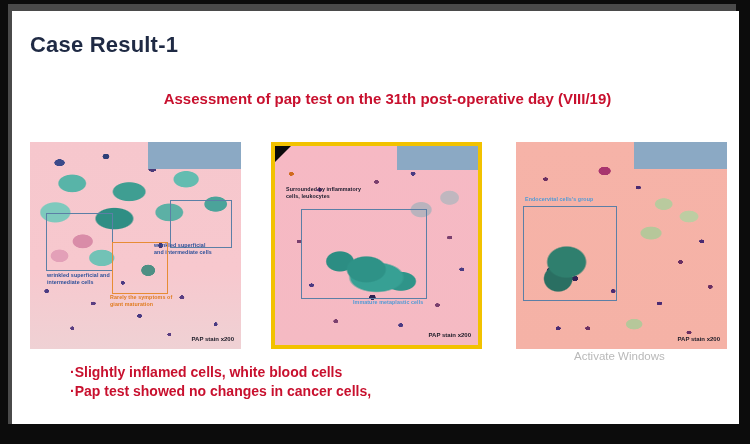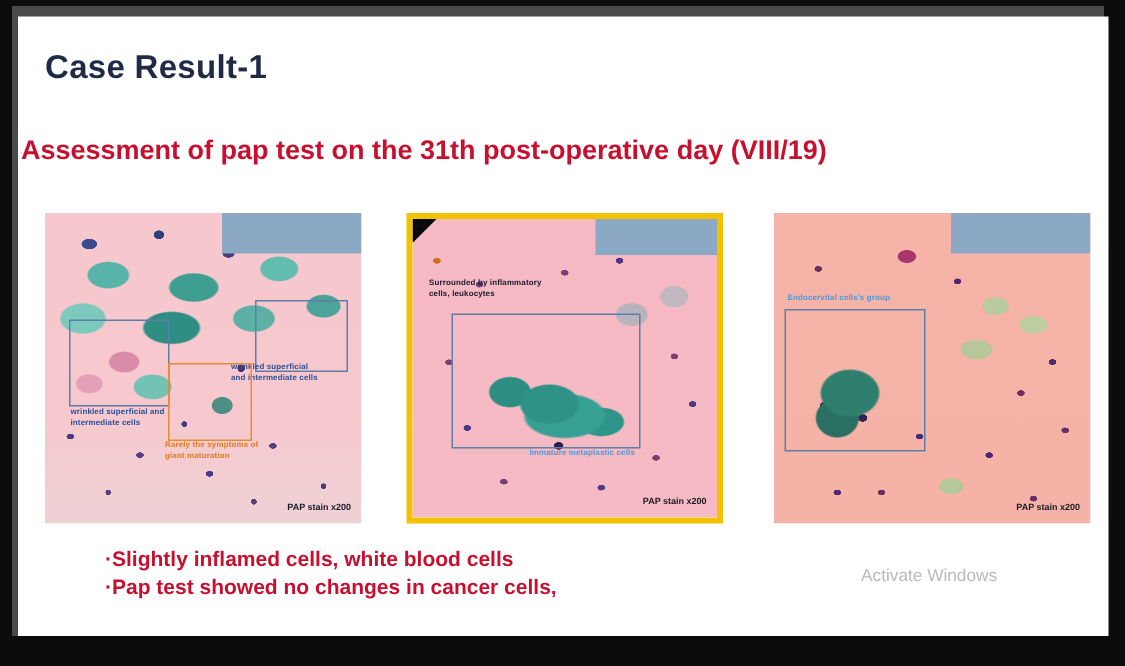--- a/index.html
+++ b/index.html
@@ -42,25 +42,25 @@
     top: 21px;
     font-size: 22px;
     font-weight: bold;
     color: #1f2a44;
     letter-spacing: 0.2px;
   }
 
   
   #assessment-heading {
     position: absolute;
-    left: 2px;
+    left: 12px;
     top: 79px;
     width: 727px;
-    text-align: left;
-    font-size: 18px;
+    text-align: center;
+    font-size: 15px;
     font-weight: bold;
     color: #c8102e;
   }
 
   
   .panel {
     position: absolute;
     top: 131px;
     width: 211px;
     height: 207px;
@@ -132,21 +132,21 @@
     font-size: 14px;
     font-weight: bold;
     line-height: 1.35;
   }
   #bullets div { white-space: nowrap; }
 
   
   #watermark {
     position: absolute;
     left: 562px;
-    top: 366px;
+    top: 338px;
     color: #b9b9b9;
     text-align: center;
   }
   #watermark-title { font-size: 11.5px; line-height: 1.35; }
   #watermark-sub { font-size: 7.8px; line-height: 1.4; color: #c2c2c2; }
 
   
   .img1 {
     background:
       radial-gradient(ellipse 9px 6px at 14% 10%, #3b4a8a 55%, transparent 60%),

